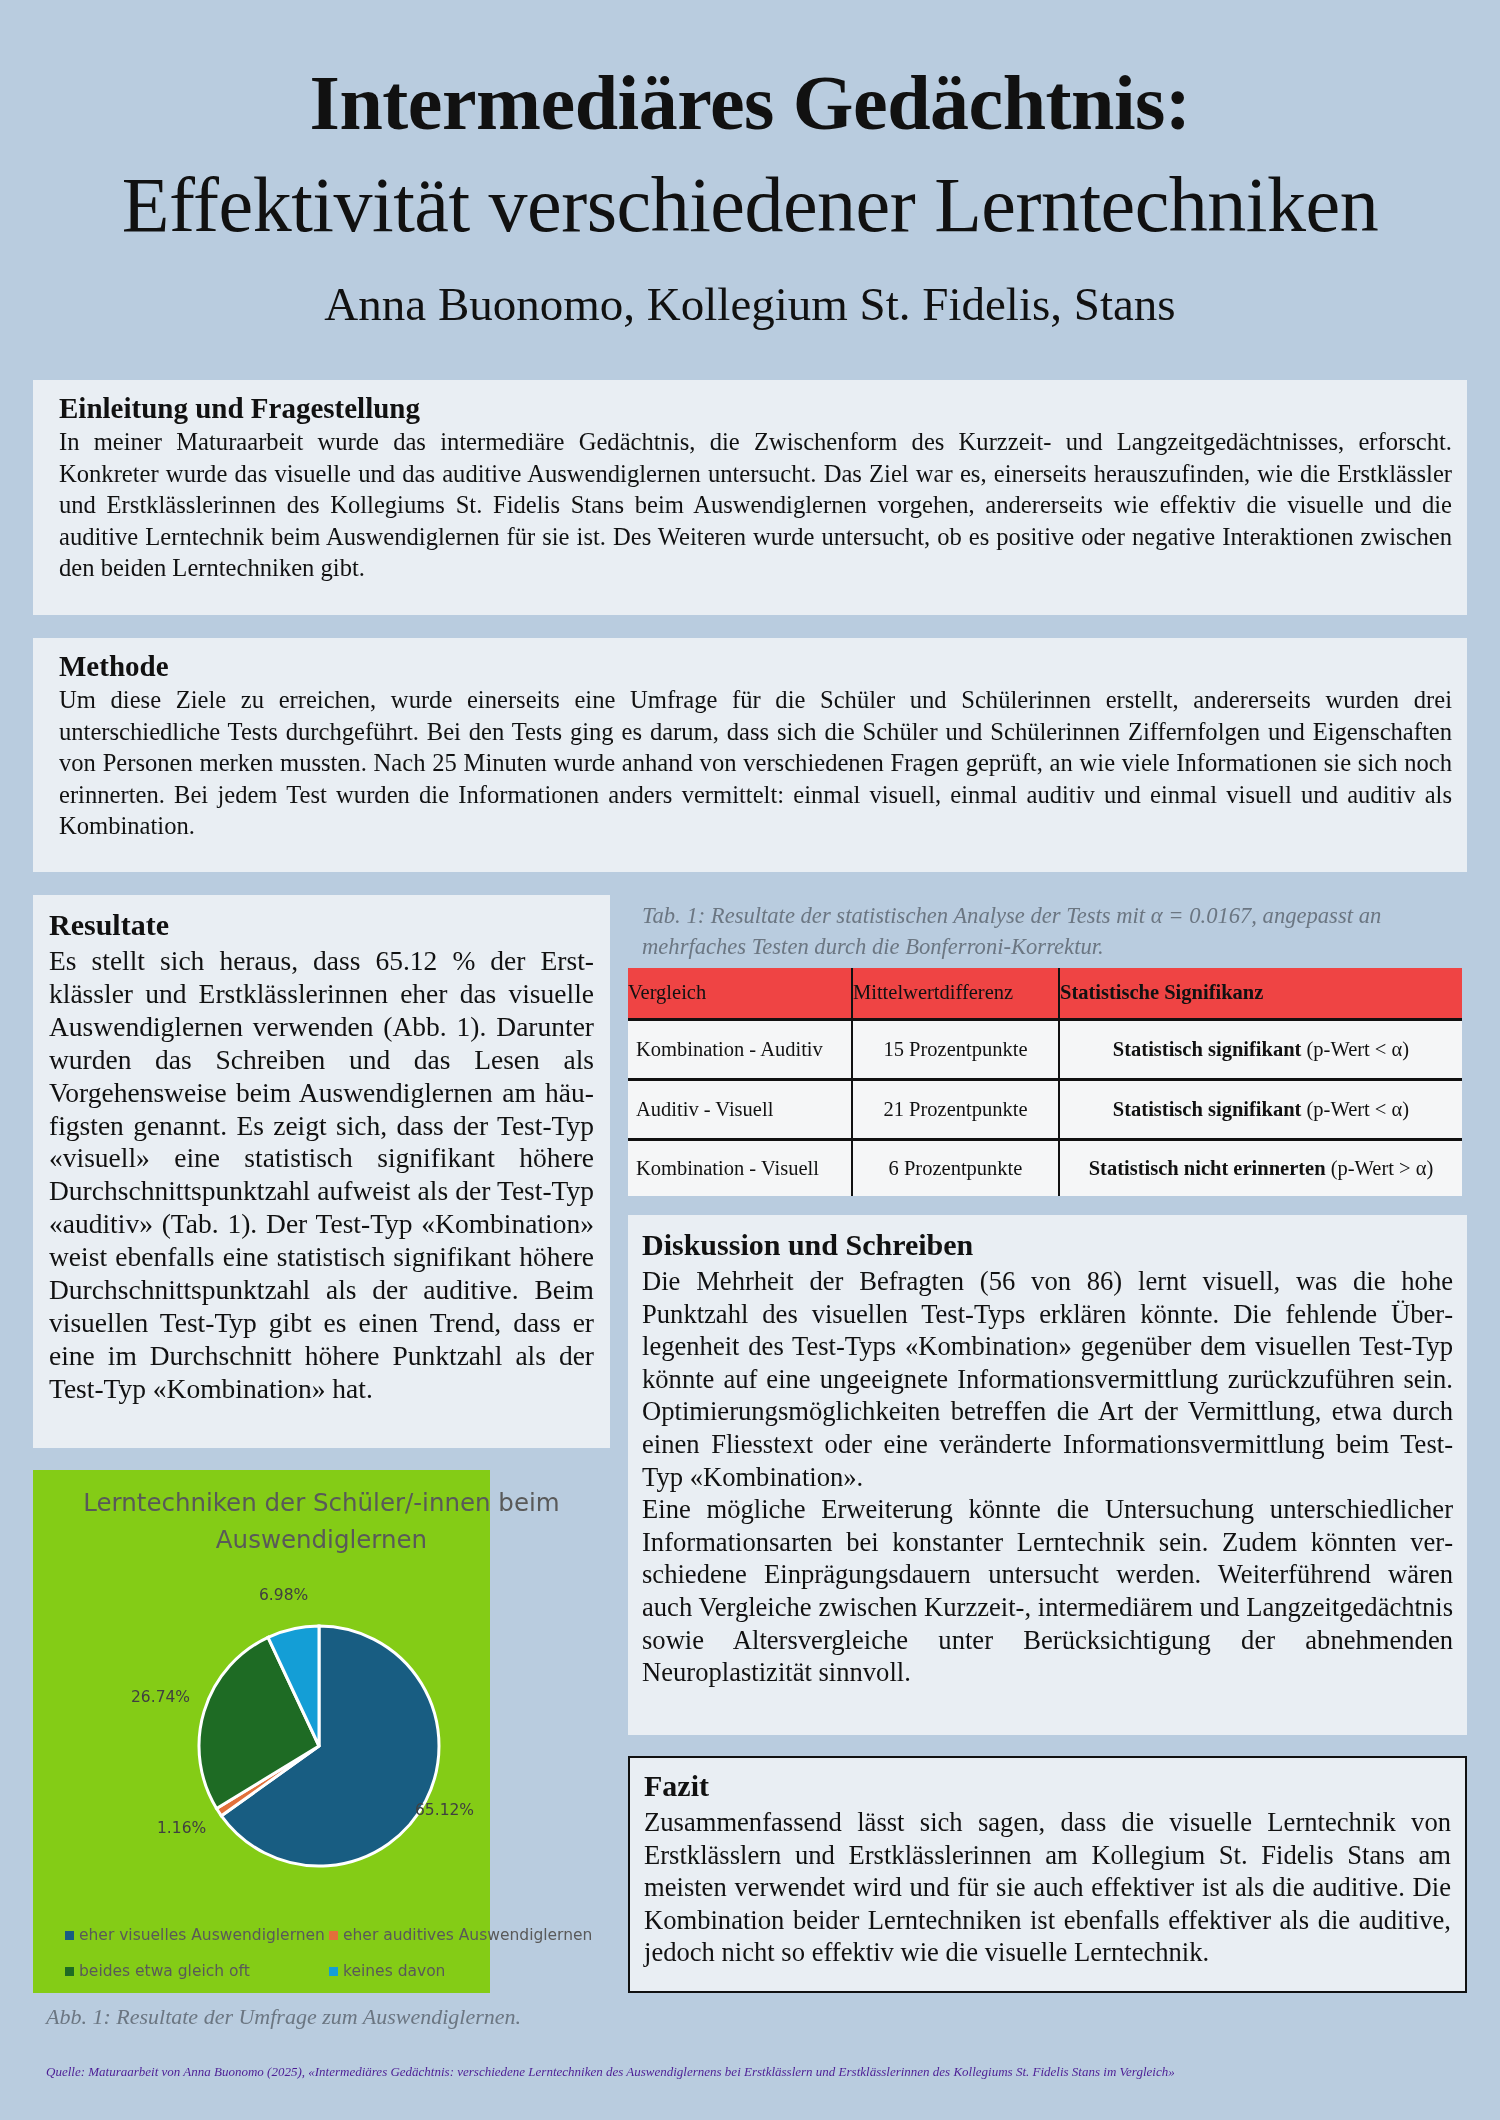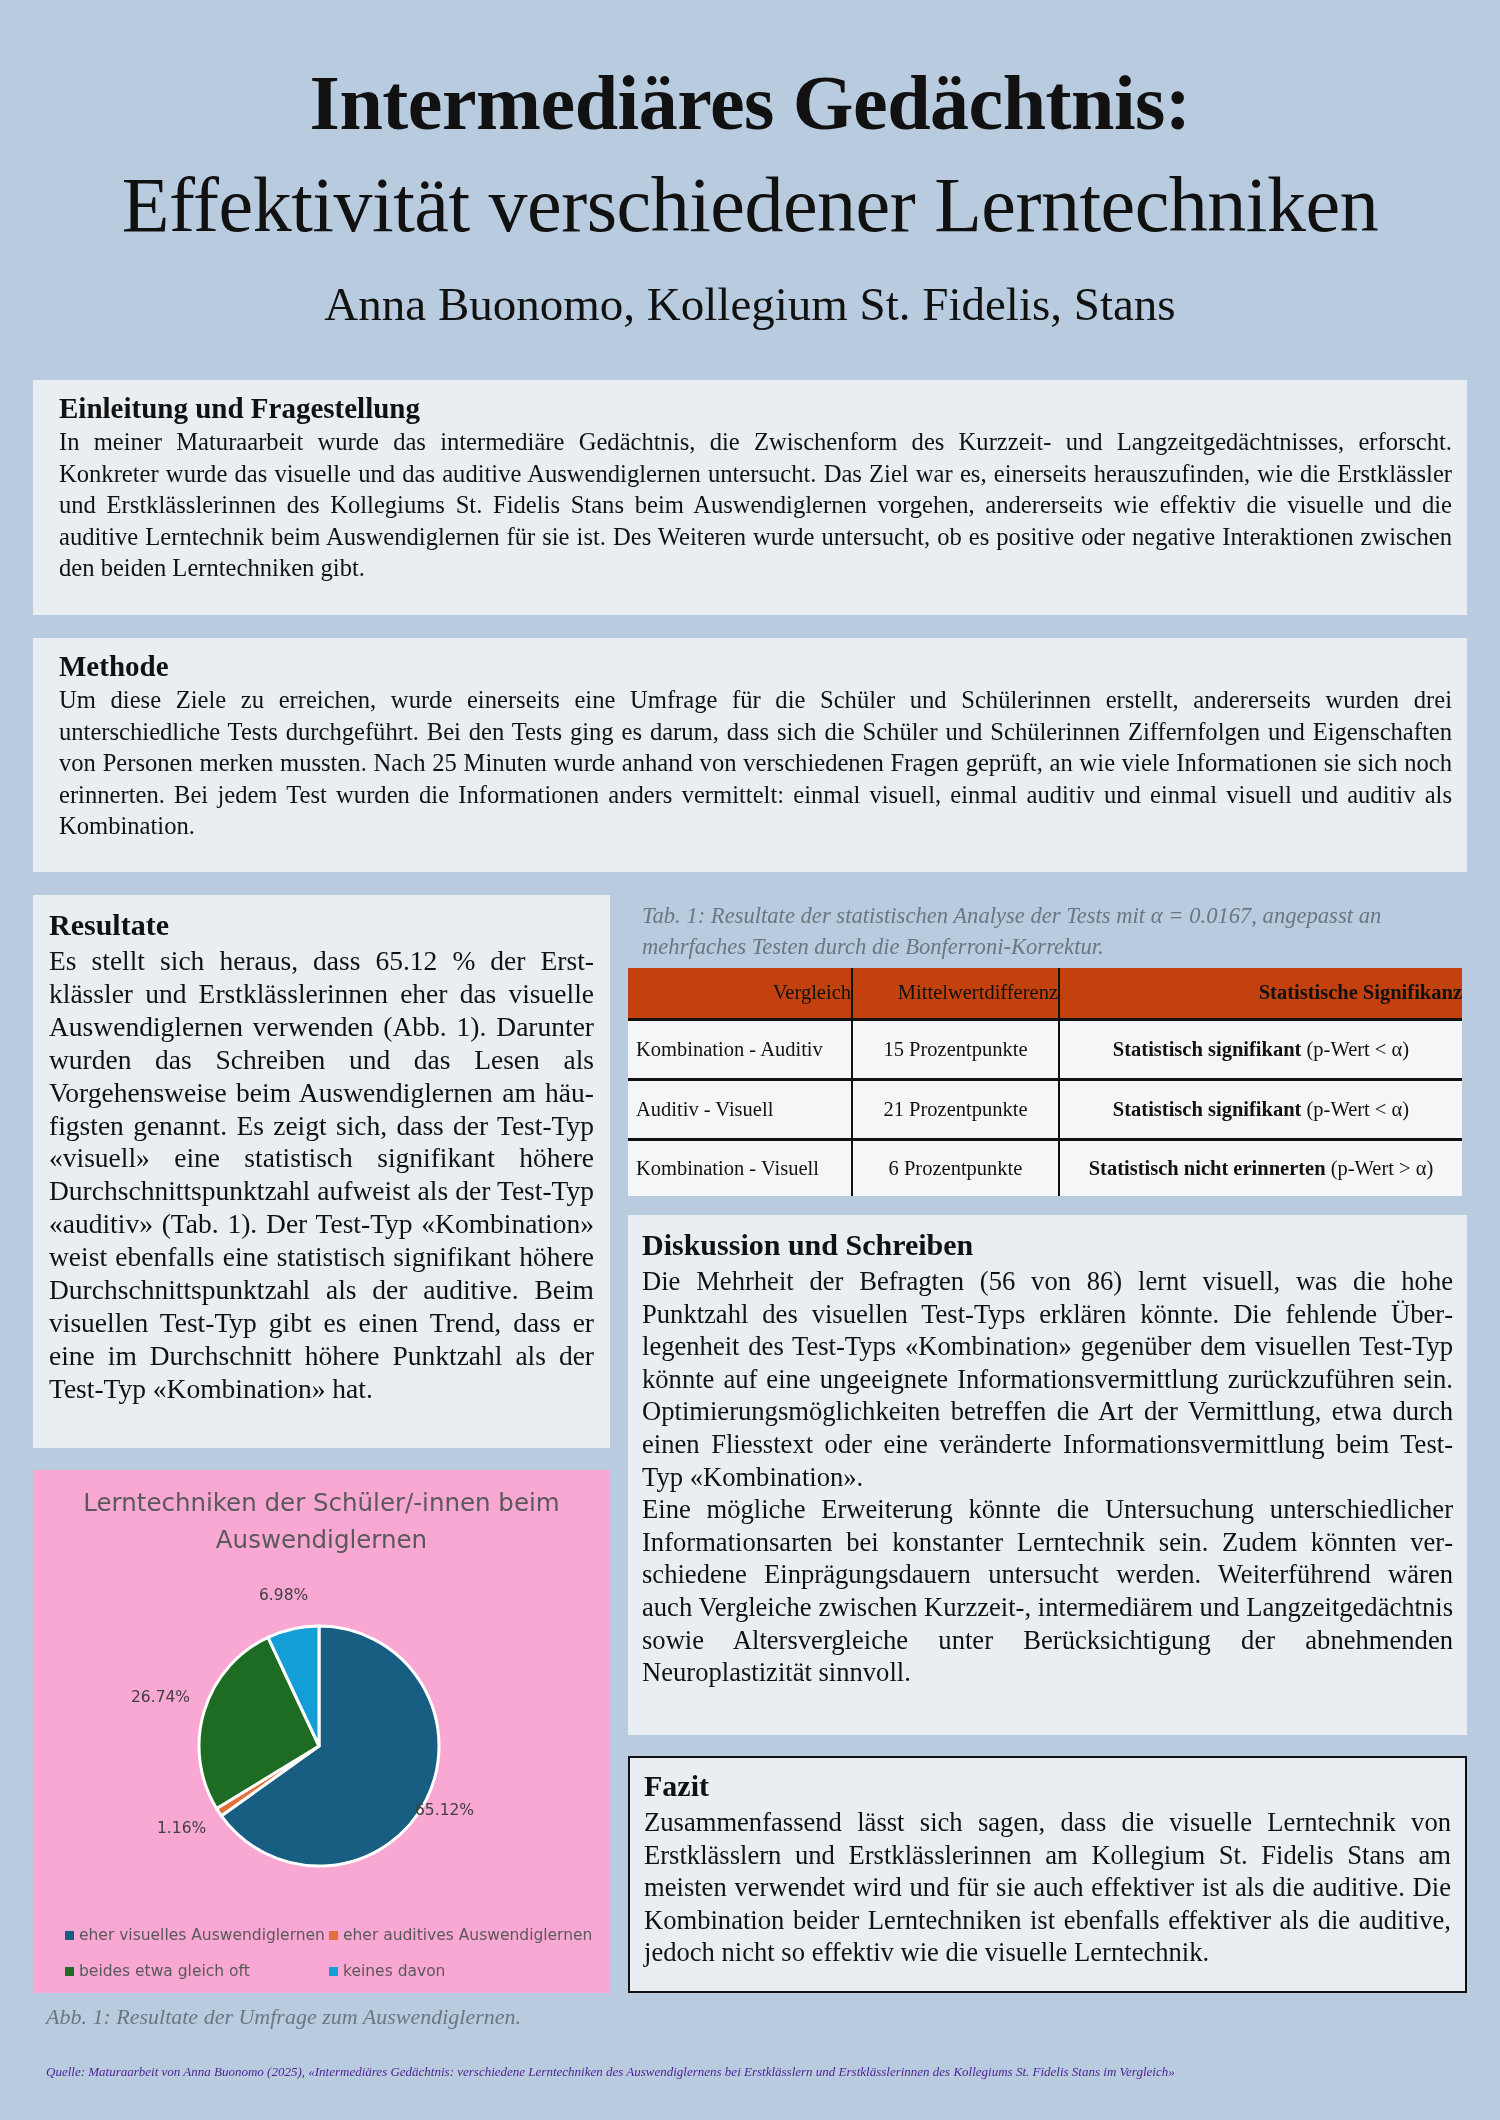--- a/index.html
+++ b/index.html
@@ -53,37 +53,37 @@
   .tab-caption {
     left: 642px; top: 900px; width: 820px;
     font-style: italic; color: #6b7682; font-size: 22.6px; line-height: 31px;
   }
   table.stat {
     position: absolute; left: 628px; top: 968px; width: 834px; height: 228px;
     border-collapse: collapse; background: #f5f6f7;
     font-size: 20.5px;
   }
   table.stat th {
-    background: #c2410c; font-weight: normal; height: 51px; text-align: right;
+    background: #ef4444; font-weight: normal; height: 51px; text-align: left;
     border-right: 2px solid #111; border-bottom: 3px solid #111;
   }
   table.stat th:last-child { border-right: none; font-weight: bold; }
   table.stat td {
     text-align: center; border-right: 2px solid #111; border-bottom: 3px solid #111;
     padding: 0 8px;
   }
   table.stat td:first-child { text-align: left; }
   table.stat td:last-child { border-right: none; }
   table.stat tr:last-child td { border-bottom: none; }
   table.stat b { font-weight: bold; }
   .col1 { width: 224px; } .col2 { width: 207px; margin-top: 39px; }
 
   #chart-box {
-    position: absolute; left: 33px; top: 1470px; width: 577px; height: 523px;
-    background: #f9a8d4;
+    position: absolute; left: 33px; top: 1470px; width: 457px; height: 523px;
+    background: #84cc16;
   }
   .chart-title {
     position: absolute; left: 0; width: 577px; top: 14px; text-align: center;
     font-family: "DejaVu Sans", sans-serif; font-size: 24.5px; line-height: 37px;
     color: #595959;
   }
   .pie-label {
     position: absolute; font-family: "DejaVu Sans", sans-serif; font-size: 15.5px; color: #404040;
   }
   .legend {

